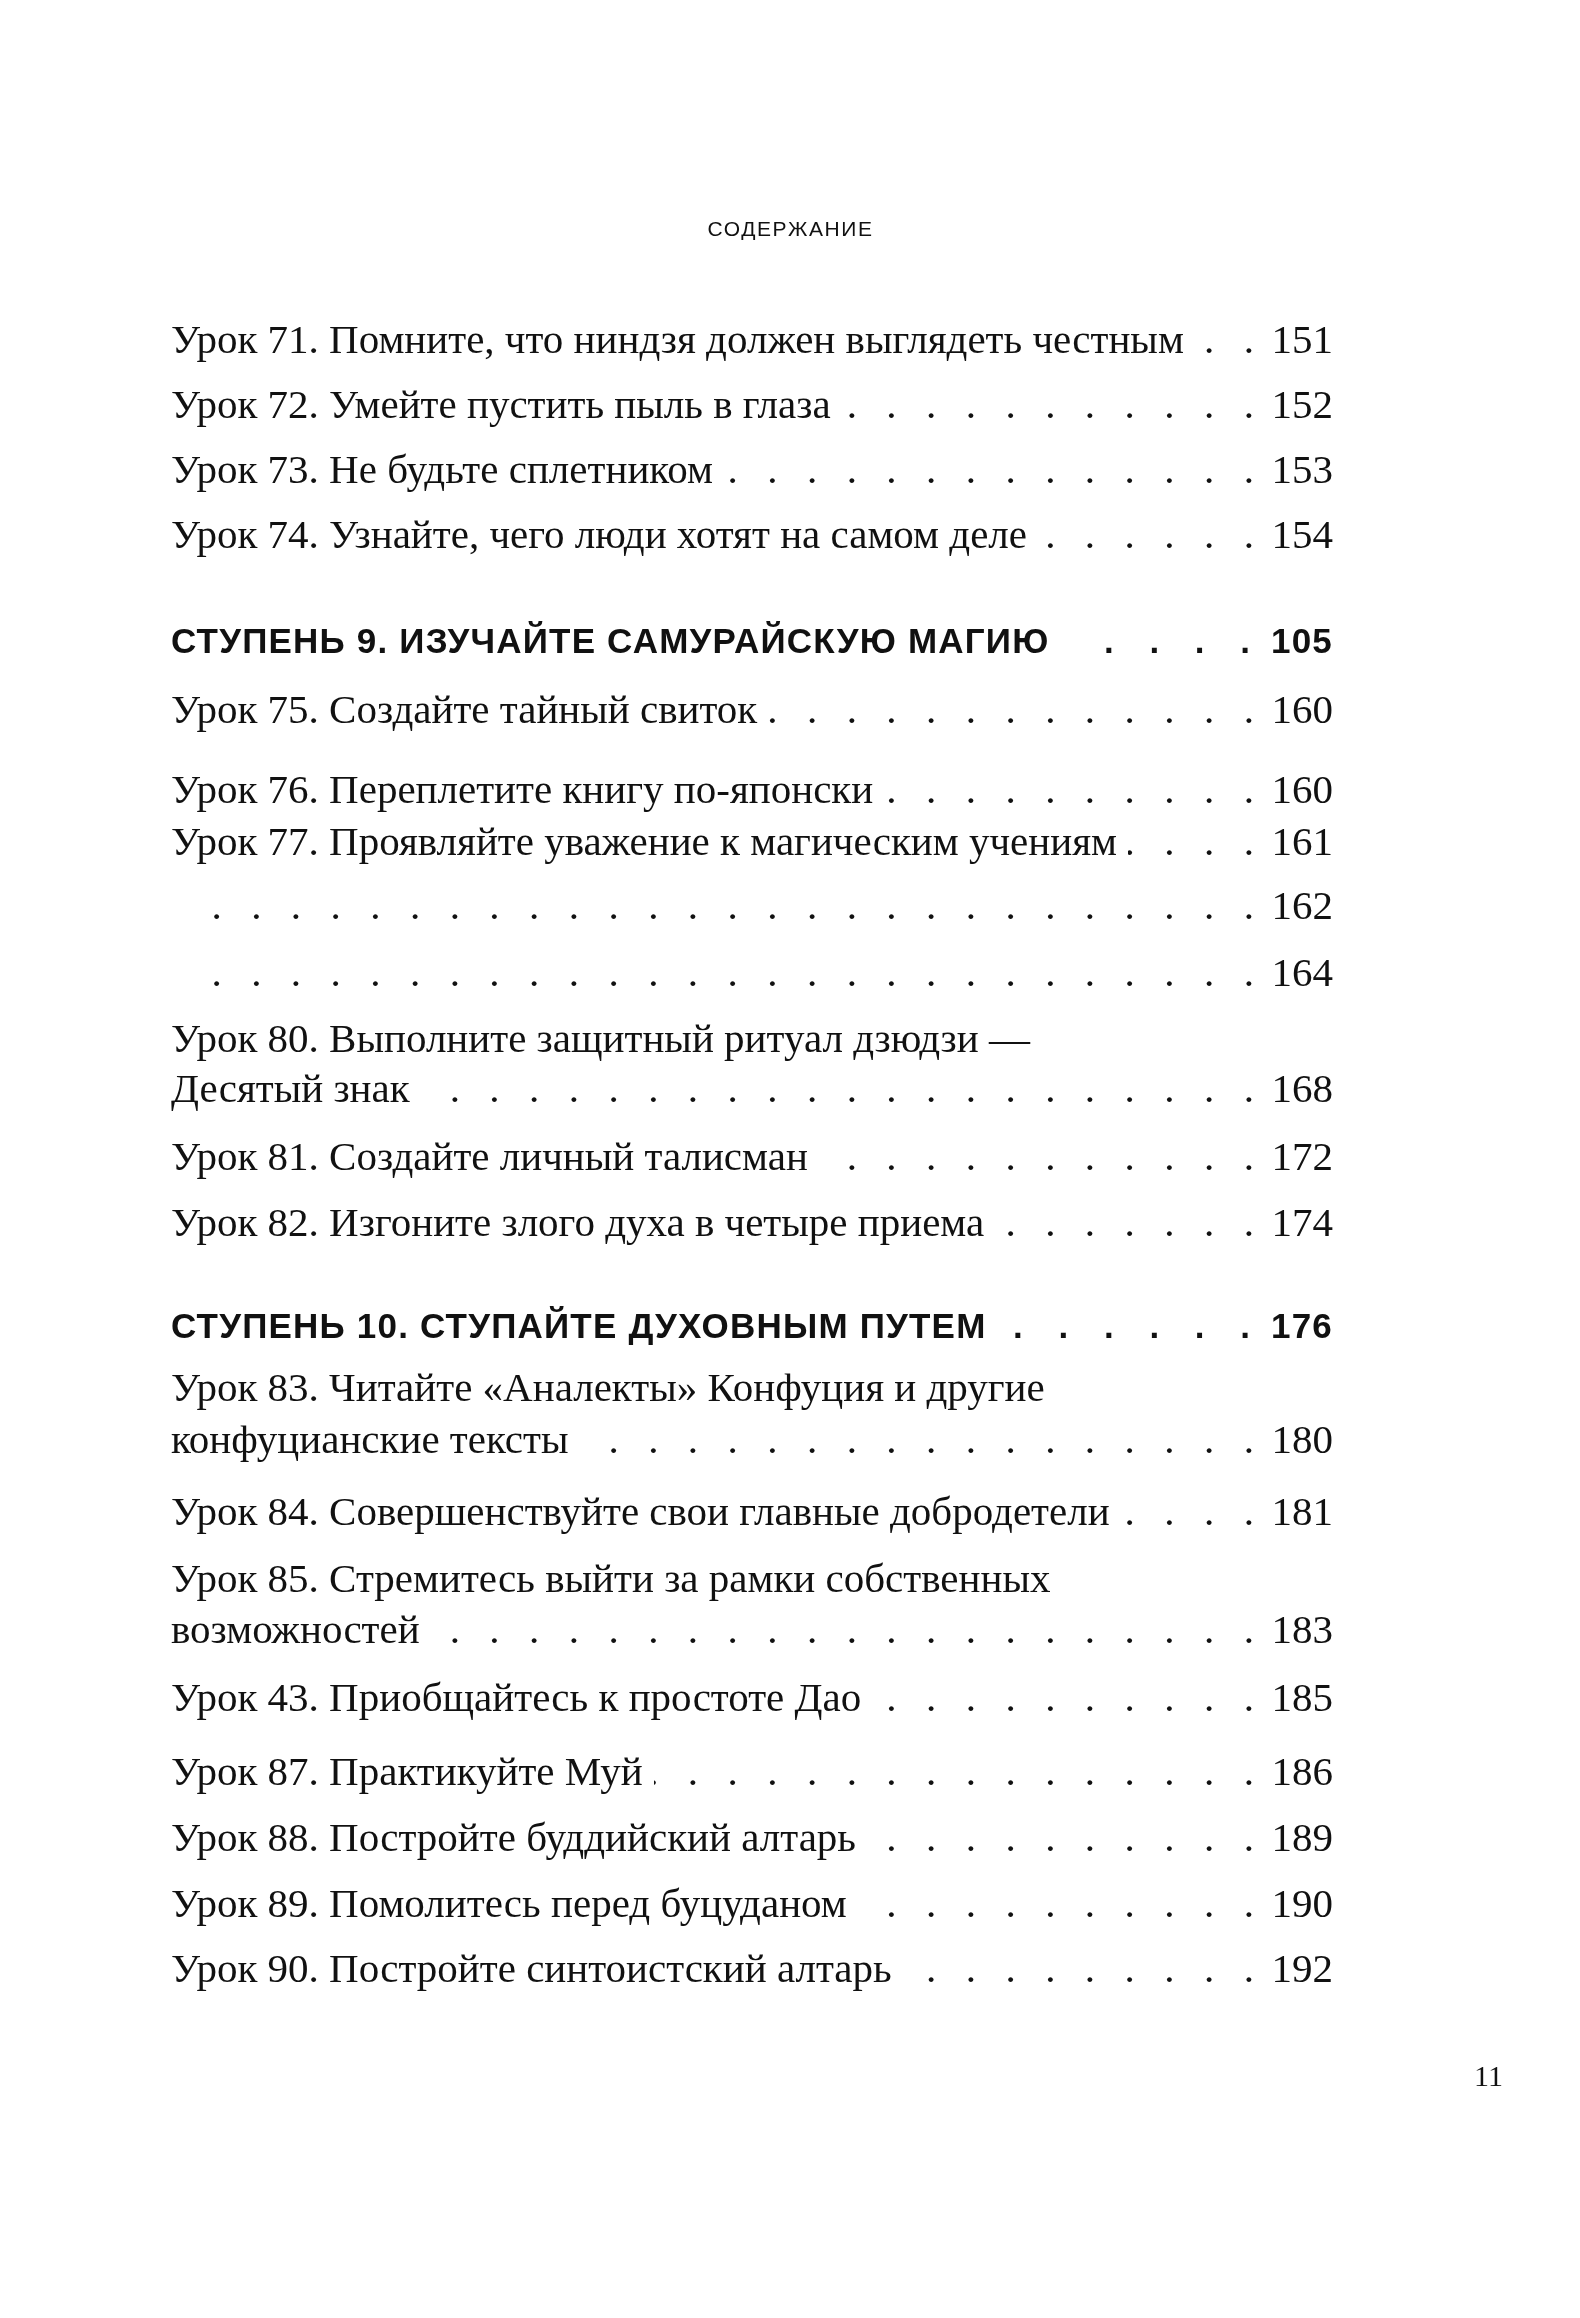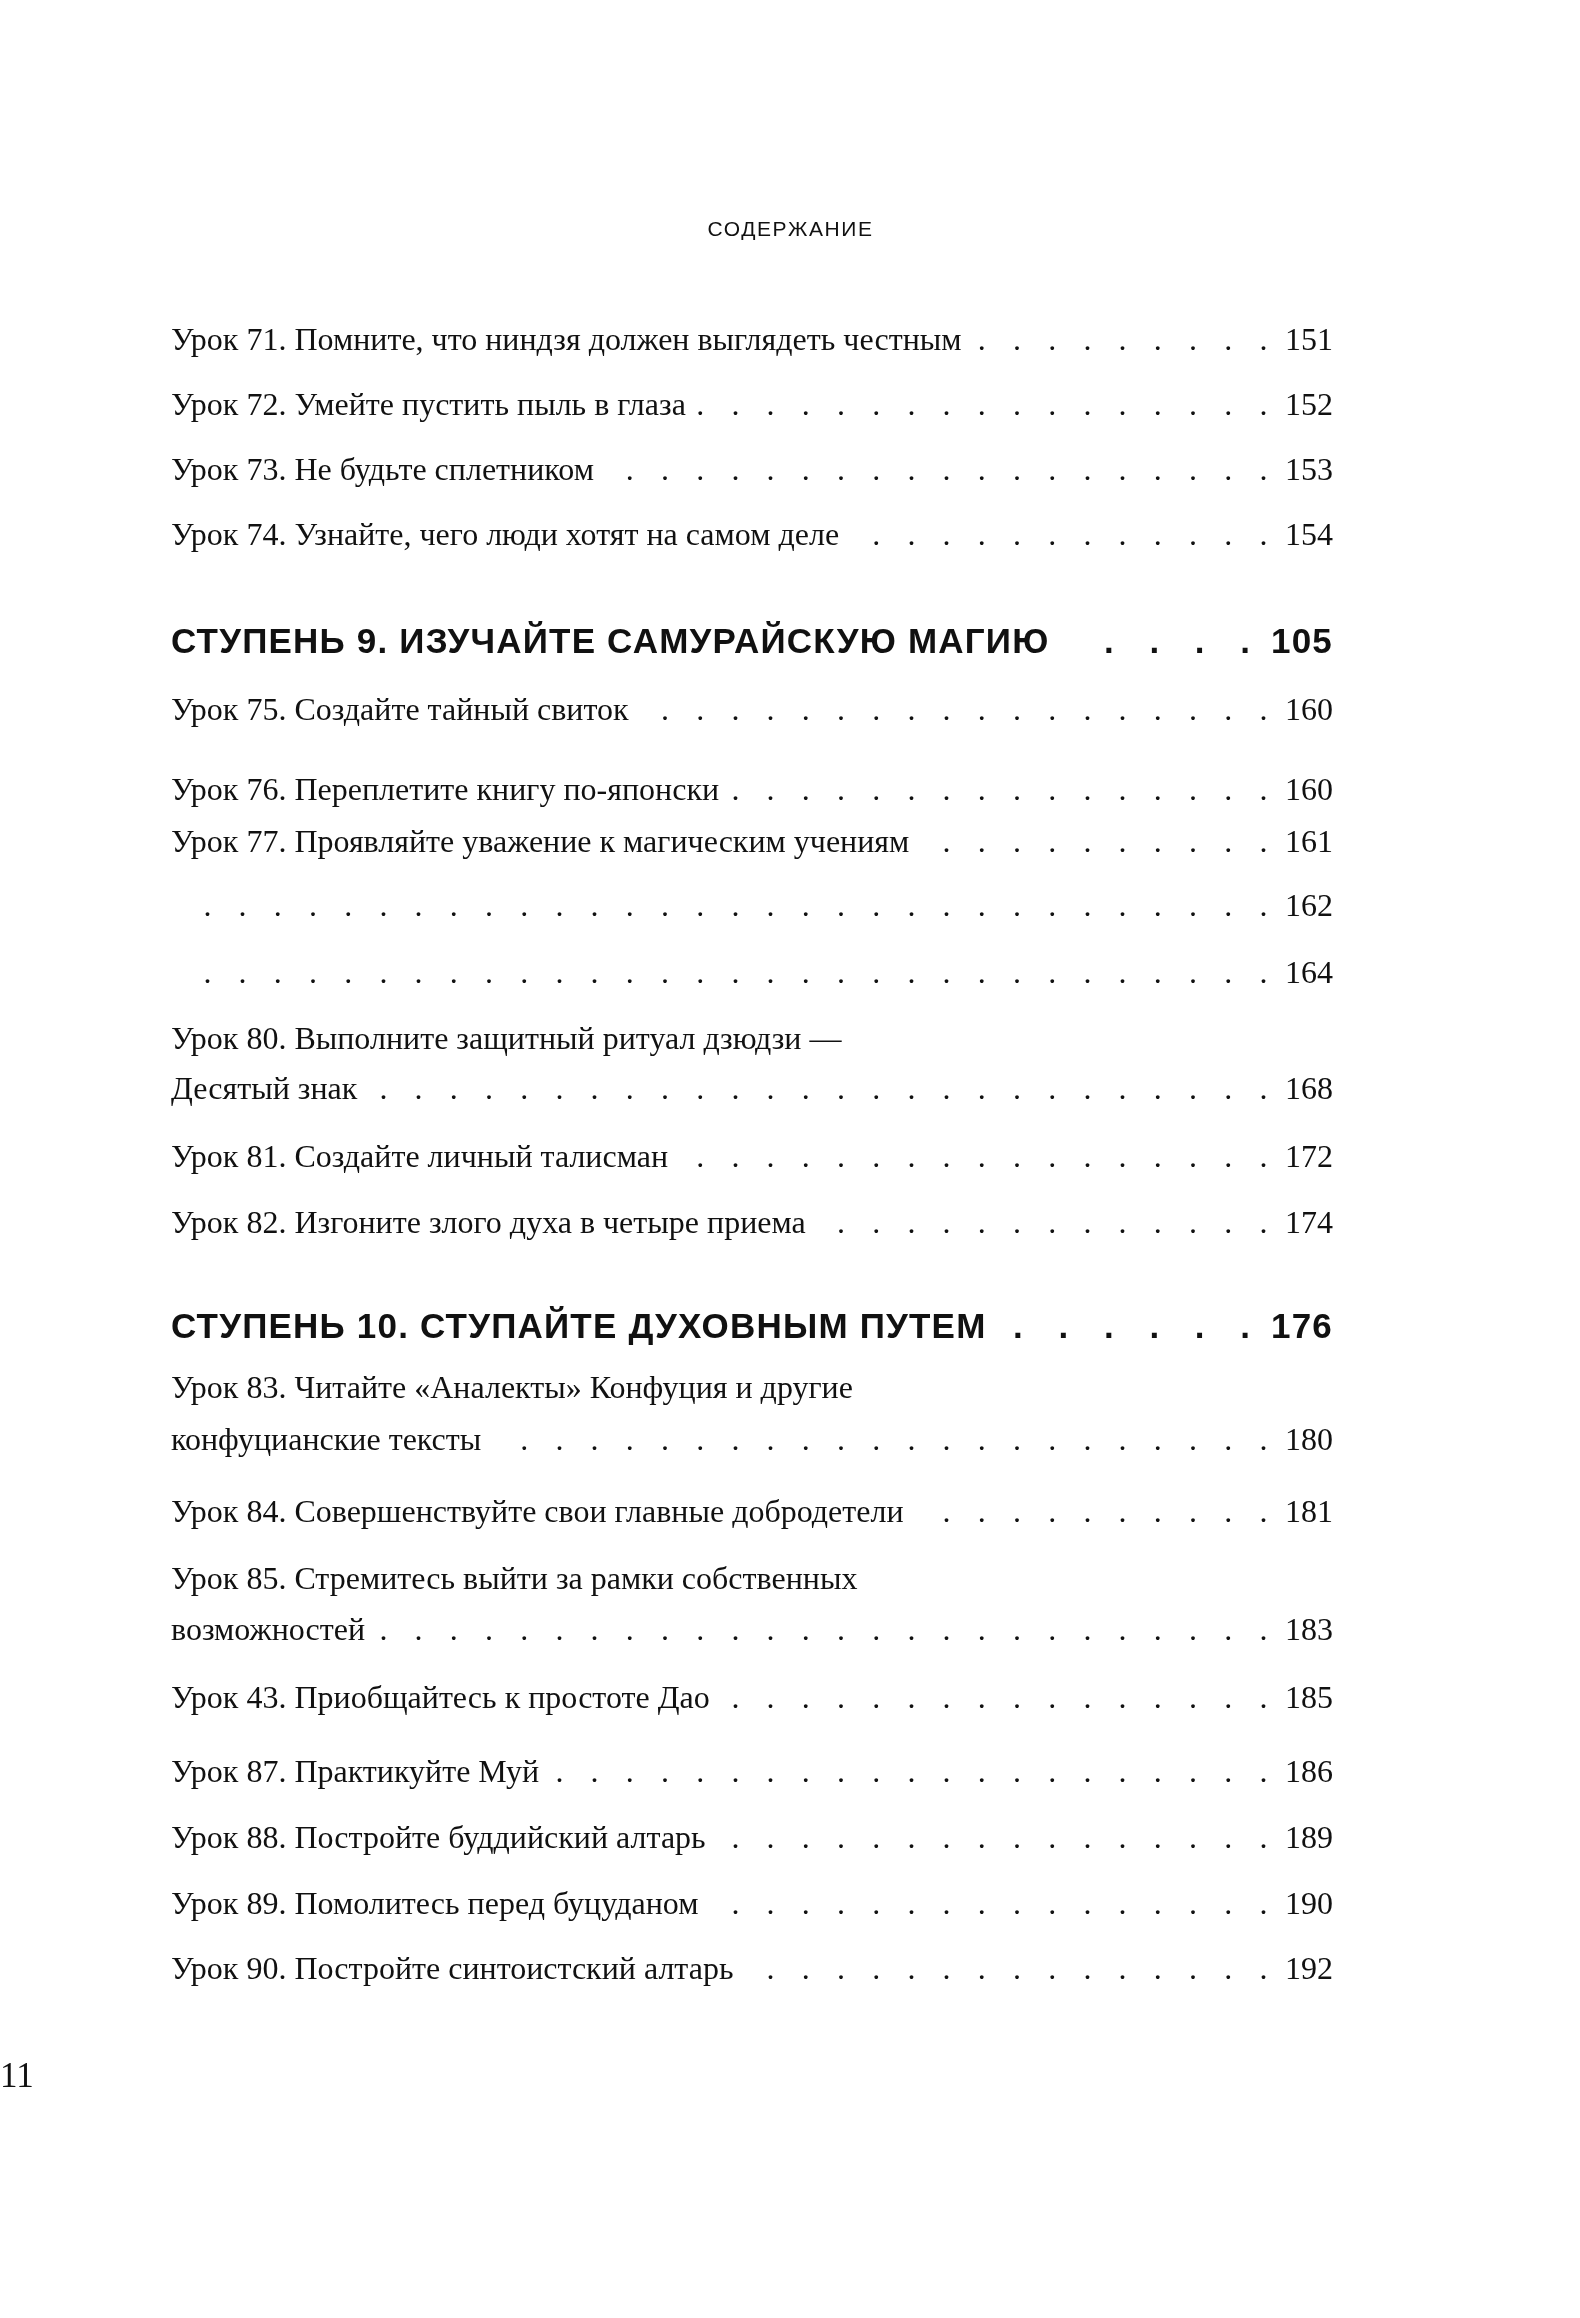--- a/index.html
+++ b/index.html
@@ -18,44 +18,44 @@
     font-size: 21px; line-height: 26px; letter-spacing: 1.6px;
     color: #111;
   }
   .toc-line {
     position: absolute; left: 171px; width: 1162px;
     display: flex; align-items: baseline;
     white-space: nowrap;
   }
   .serif {
     font-family: "Liberation Serif", "DejaVu Serif", serif;
-    font-size: 32px; line-height: 40px;
+    font-size: 41px; line-height: 40px;
   }
   .heading {
     font-family: "Liberation Sans", "DejaVu Sans", sans-serif;
     font-weight: bold;
     font-size: 35px; line-height: 37px;
     letter-spacing: 1.2px;
   }
   .toc-text { flex: 0 0 auto; }
   .leader {
     flex: 1 1 auto;
     overflow: hidden;
     margin: 0 8px 0 11.2px;
     direction: rtl;
     text-align: left;
     letter-spacing: 9.6px;
   }
   .heading .leader { letter-spacing: 13px; font-weight: bold; margin-left: 22.4px; }
   .page-num { flex: 0 0 auto; text-align: center; }
   .folio {
     position: absolute; left: 0; width: 1503px; top: 2059px;
-    text-align: left;
+    text-align: right;
     font-family: "Liberation Serif", "DejaVu Serif", serif;
-    font-size: 35px; line-height: 34px;
+    font-size: 30px; line-height: 34px;
   }
 </style>
 </head>
 <body>
 
 <div class="page">
 
   <div class="running-head">СОДЕРЖАНИЕ</div>
 
   <div class="toc-line serif" style="top:319px">

